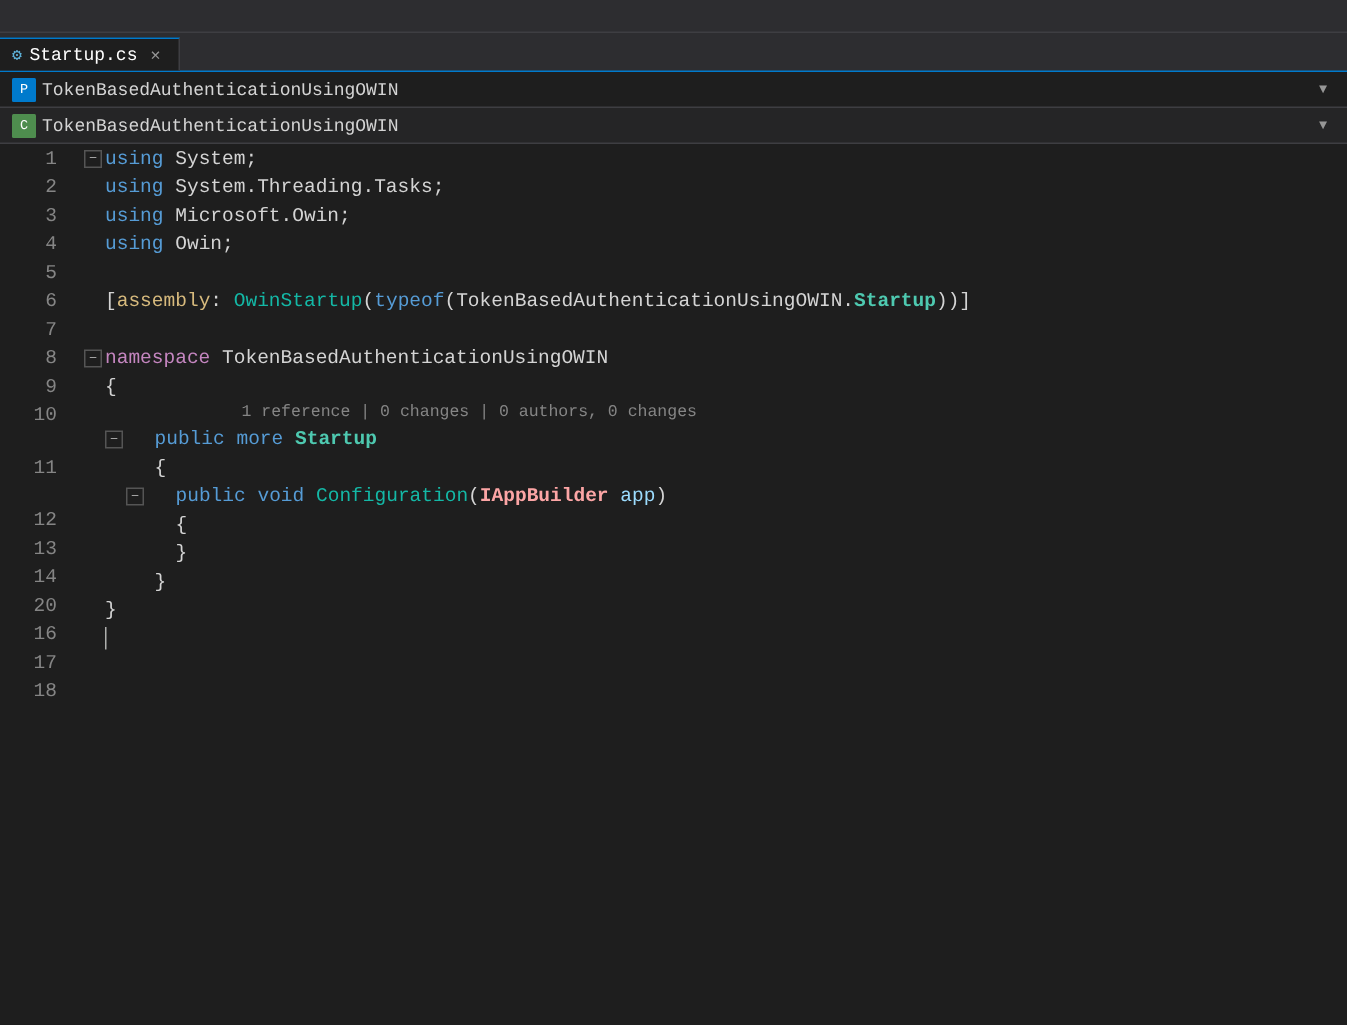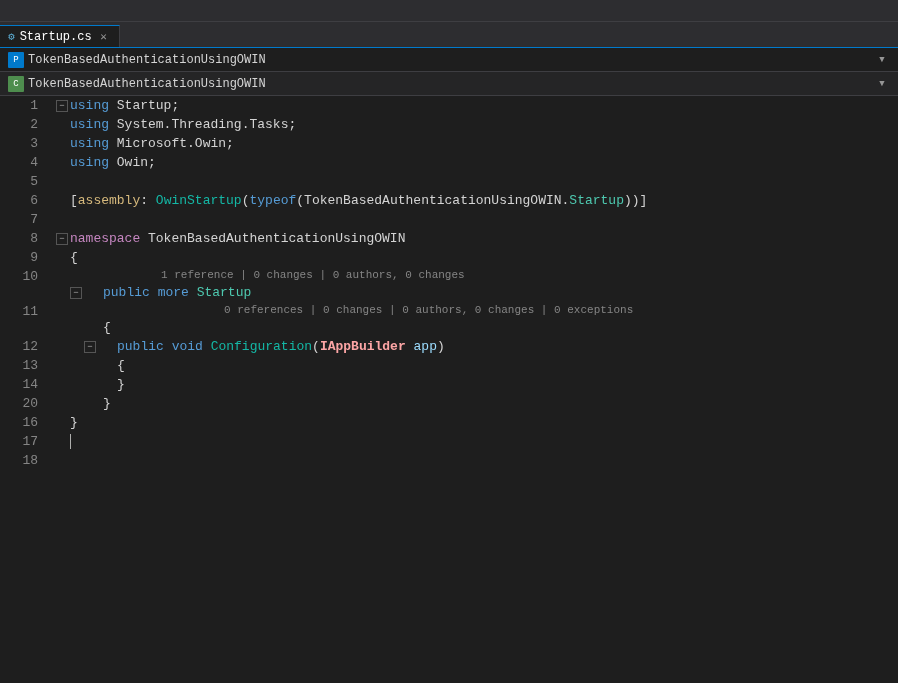--- a/index.html
+++ b/index.html
@@ -192,21 +192,21 @@
     }
 
     
     .kw { color: #569cd6; text-align: center; }         
     .kw2 { color: #c586c0; }      
     .comment { color: #6a9955; }     
     .method { color: #14b8a6; }      
     .param { color: #9cdcfe; }       
     .attr { color: #d7ba7d; }       
     .ns { color: #d4d4d4; }
-    .class-name { color: #4ec9b0; }
+    .class-name { color: #4ec9b0; font-weight: bold; }
     .interface { color: #fca5a5; font-weight: bold; }
 
     
     ::-webkit-scrollbar { width: 8px; height: 8px; }
     ::-webkit-scrollbar-track { background: #1e1e1e; }
     ::-webkit-scrollbar-thumb { background: #424242; }
 
     .editor-content {
       display: flex;
       flex: 1;
@@ -263,21 +263,21 @@
       <div class="line-number">20</div>
       <div class="line-number">16</div>
       <div class="line-number">17</div>
       <div class="line-number">18</div>
     </div>
 
     <div class="code-area">
 
       <div class="code-line">
         <span class="collapse-btn">−</span>
-        <span class="kw">using</span><span> Startup;</span>
+        <span class="kw">using</span><span> System;</span>
       </div>
 
       <div class="code-line">
         <span style="display:inline-block;width:14px;"></span>
         <span class="kw">using</span><span> System.Threading.Tasks;</span>
       </div>
 
       <div class="code-line">
         <span style="display:inline-block;width:14px;"></span>
         <span class="kw">using</span><span> Microsoft.Owin;</span>
@@ -311,24 +311,20 @@
         <span style="display:inline-block;width:105px;"></span>
         <span class="codelens-text">1 reference | 0 changes | 0 authors, 0 changes</span>
       </div>
       <div class="code-line">
         <span style="display:inline-block;width:14px;"></span>
         <span class="collapse-btn">−</span>
         <span style="display:inline-block;width:19px;"></span>
         <span class="kw">public</span><span> </span><span class="kw">more</span><span> </span><span class="class-name">Startup</span>
       </div>
 
-      <div class="codelens">
-        <span style="display:inline-block;width:168px;"></span>
-        <span class="codelens-text">0 references | 0 changes | 0 authors, 0 changes | 0 exceptions</span>
-      </div>
       <div class="code-line">
         <span style="display:inline-block;width:14px;"></span>
         <span style="display:inline-block;width:14px;"></span>
         <span style="display:inline-block;width:19px;"></span>
         <span>{</span>
       </div>
 
       <div class="code-line">
         <span style="display:inline-block;width:14px;"></span>
         <span style="display:inline-block;width:14px;"></span>

